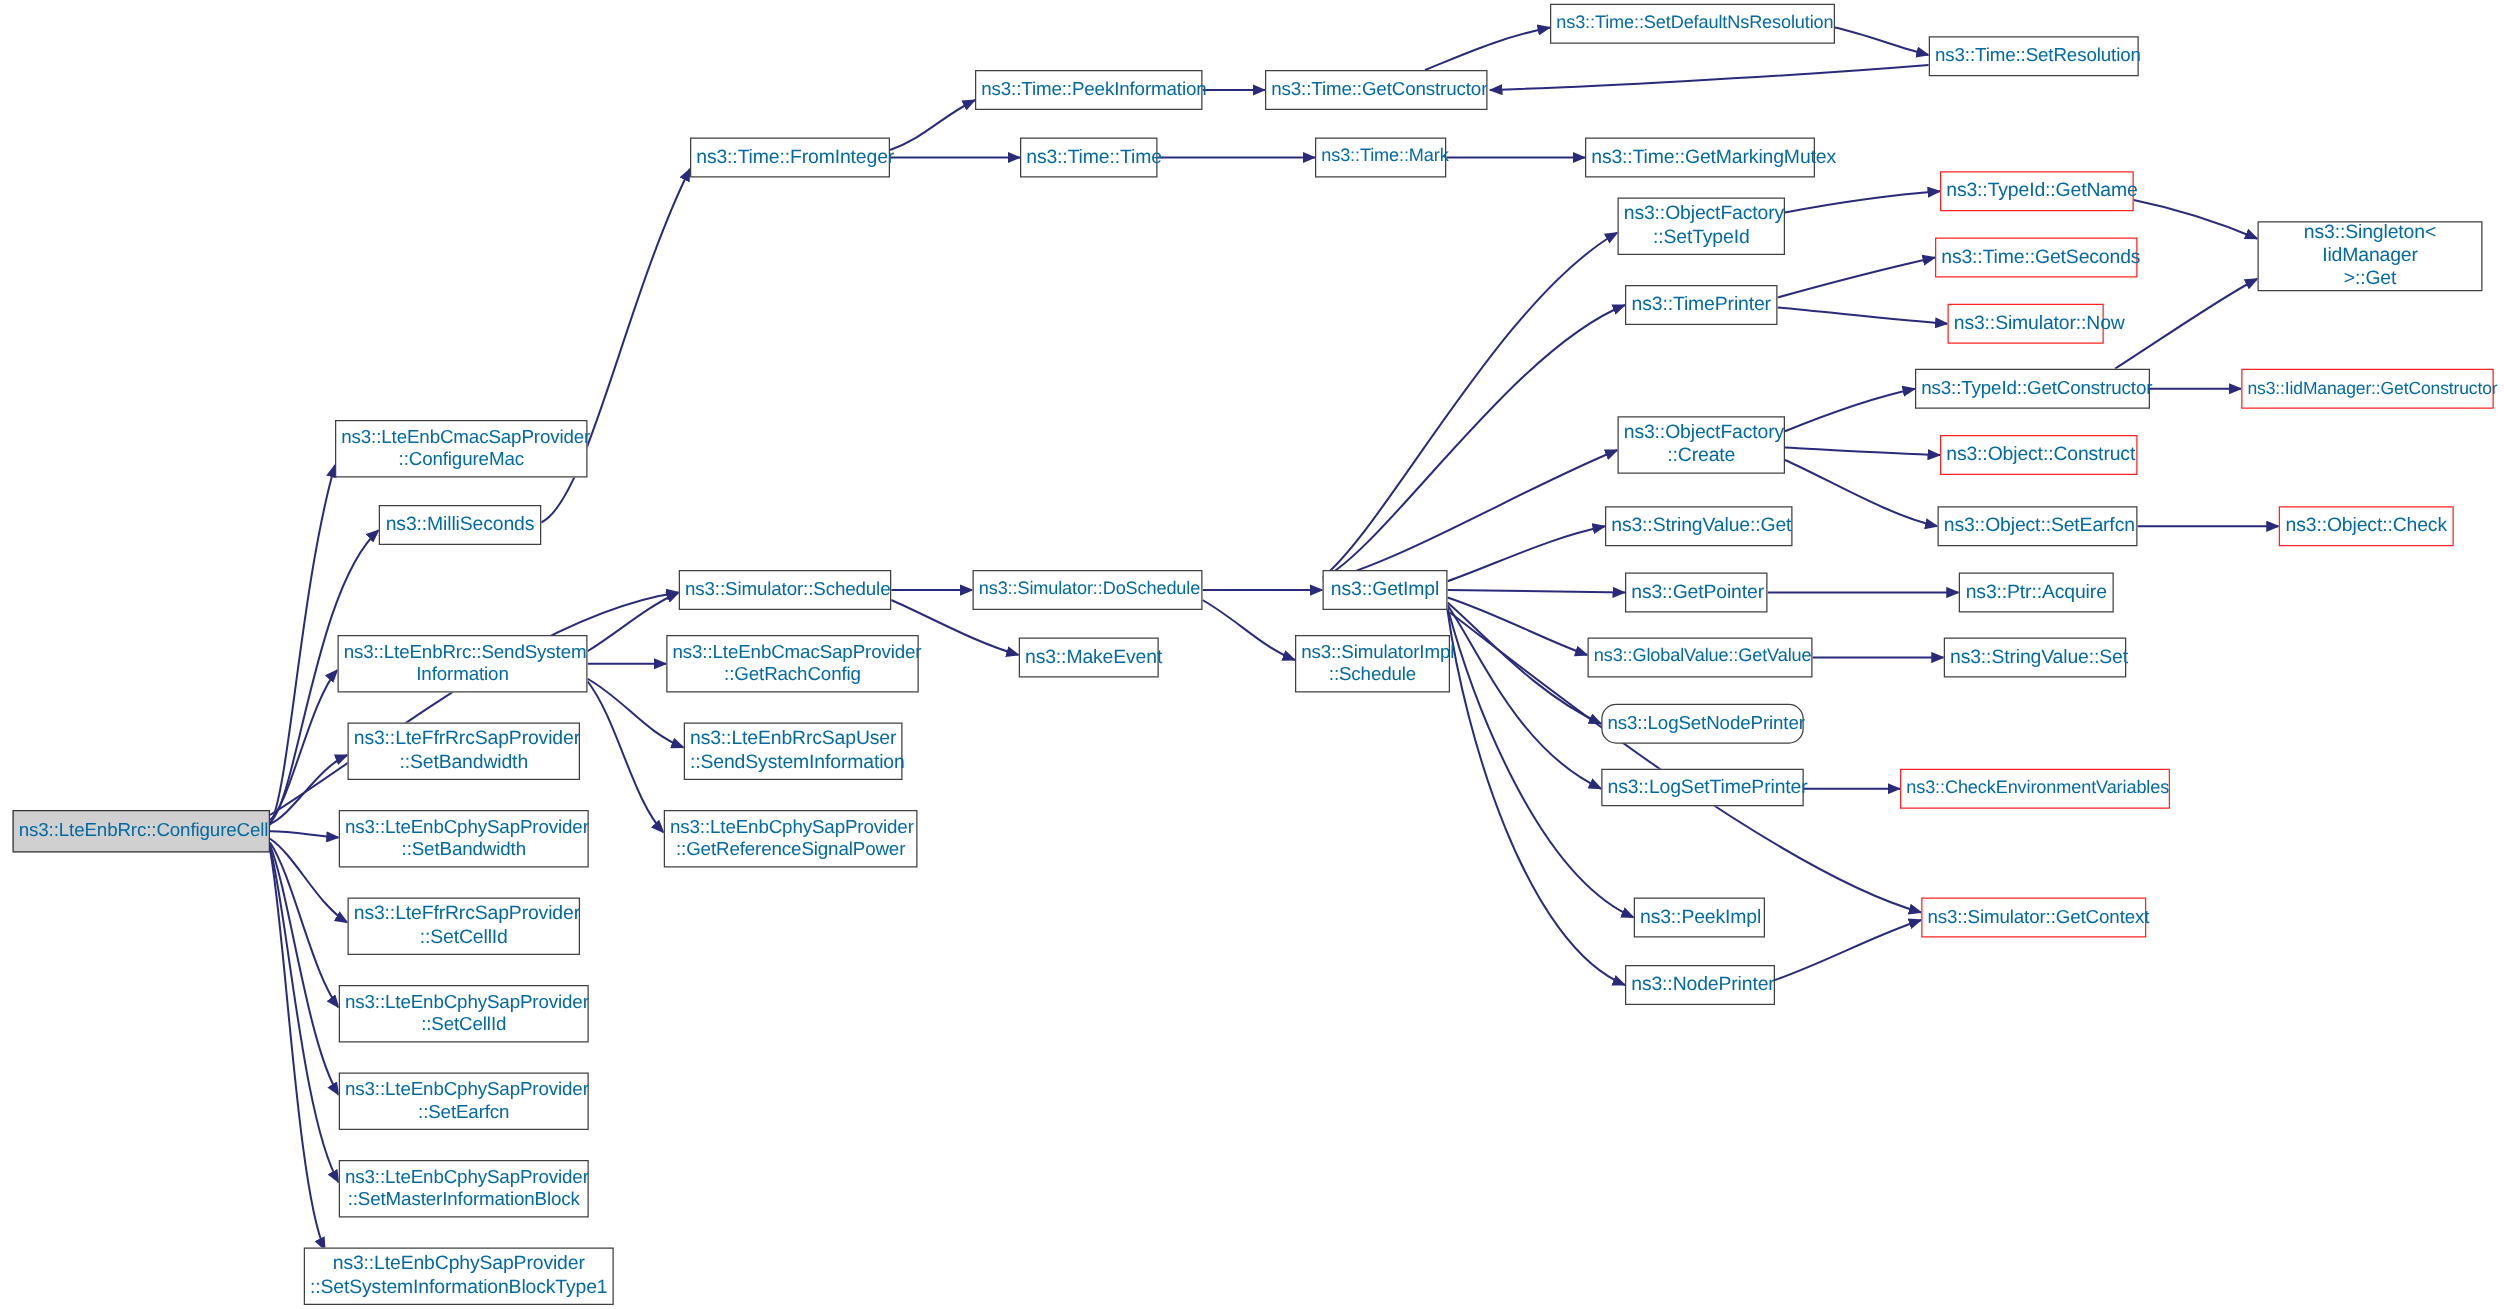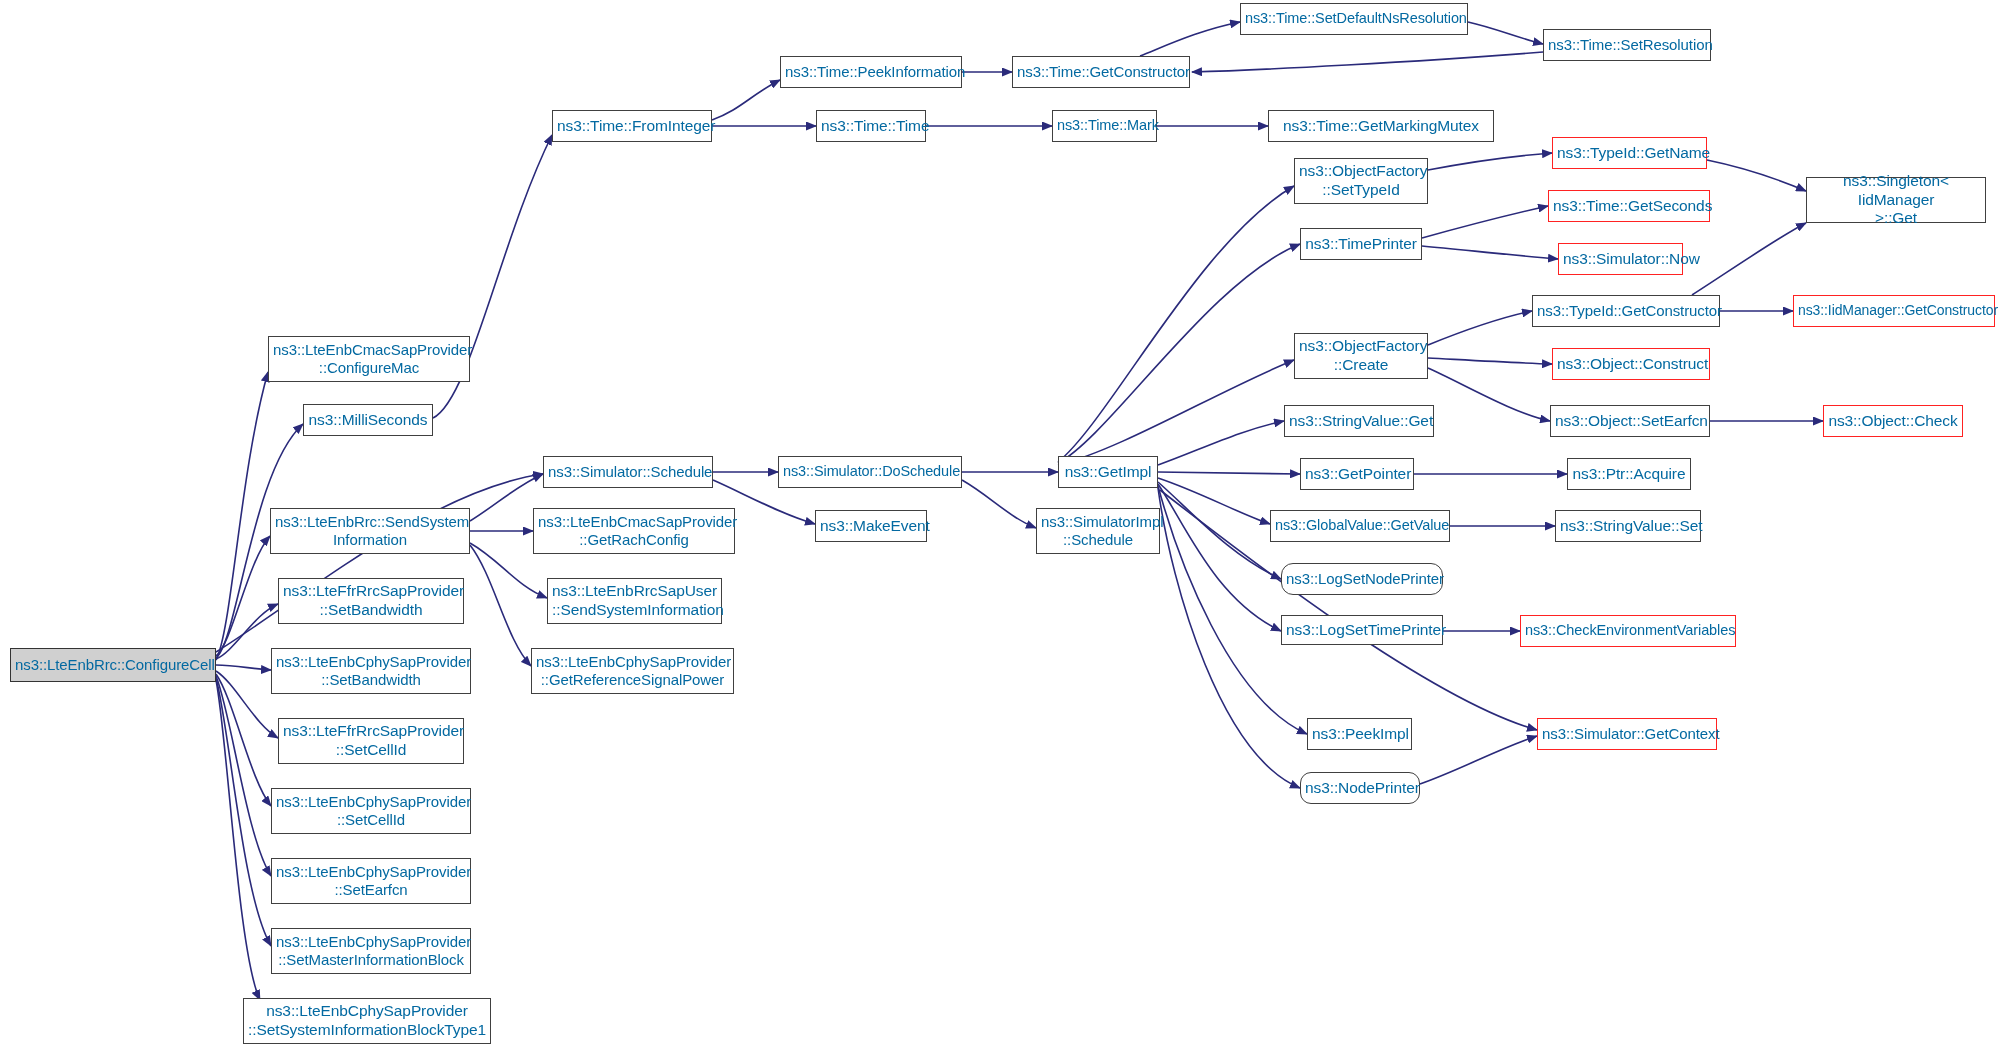--- a/index.html
+++ b/index.html
@@ -138,21 +138,21 @@
 ::SetMasterInformationBlock</span></div>
       <div class="node" style="left: 243px; top: 998px; width: 248px; height: 46px;"><span class="lbl">ns3::LteEnbCphySapProvider
 ::SetSystemInformationBlockType1</span></div>
       <div class="node" style="left: 552px; top: 110px; width: 160px; height: 32px;"><span class="lbl">ns3::Time::FromInteger</span></div>
       <div class="node" style="left: 780px; top: 56px; width: 182px; height: 32px; font-size: 15px;"><span class="lbl">ns3::Time::PeekInformation</span></div>
       <div class="node" style="left: 816px; top: 110px; width: 110px; height: 32px;"><span class="lbl">ns3::Time::Time</span></div>
       <div class="node" style="left: 1012px; top: 56px; width: 178px; height: 32px; font-size: 15px;"><span class="lbl">ns3::Time::GetConstructor</span></div>
       <div class="node" style="left: 1052px; top: 110px; width: 105px; height: 32px; font-size: 14.5px;"><span class="lbl">ns3::Time::Mark</span></div>
       <div class="node" style="left: 1240px; top: 3px; width: 228px; height: 32px; font-size: 14.5px;"><span class="lbl">ns3::Time::SetDefaultNsResolution</span></div>
       <div class="node" style="left: 1543px; top: 29px; width: 168px; height: 32px; font-size: 15px;"><span class="lbl">ns3::Time::SetResolution</span></div>
-      <div class="node" style="left: 1268px; top: 110px; width: 226px; height: 32px;"><span class="lbl">ns3::Time::GetMarkingMutex</span></div>
+      <div class="node" style="left: 1268px; top: 110px; width: 184px; height: 32px;"><span class="lbl">ns3::Time::GetMarkingMutex</span></div>
       <div class="node" style="left: 543px; top: 456px; width: 170px; height: 32px; font-size: 15px;"><span class="lbl">ns3::Simulator::Schedule</span></div>
       <div class="node" style="left: 533px; top: 508px; width: 202px; height: 46px; font-size: 15px;"><span class="lbl">ns3::LteEnbCmacSapProvider
 ::GetRachConfig</span></div>
       <div class="node" style="left: 547px; top: 578px; width: 175px; height: 46px;"><span class="lbl">ns3::LteEnbRrcSapUser
 ::SendSystemInformation</span></div>
       <div class="node" style="left: 531px; top: 648px; width: 203px; height: 46px; font-size: 15px;"><span class="lbl">ns3::LteEnbCphySapProvider
 ::GetReferenceSignalPower</span></div>
       <div class="node" style="left: 778px; top: 456px; width: 184px; height: 32px; font-size: 14.5px;"><span class="lbl">ns3::Simulator::DoSchedule</span></div>
       <div class="node" style="left: 815px; top: 510px; width: 112px; height: 32px;"><span class="lbl">ns3::MakeEvent</span></div>
       <div class="node" style="left: 1058px; top: 456px; width: 100px; height: 32px;"><span class="lbl">ns3::GetImpl</span></div>
@@ -162,29 +162,29 @@
 ::SetTypeId</span></div>
       <div class="node" style="left: 1300px; top: 228px; width: 122px; height: 32px;"><span class="lbl">ns3::TimePrinter</span></div>
       <div class="node" style="left: 1294px; top: 333px; width: 134px; height: 46px;"><span class="lbl">ns3::ObjectFactory
 ::Create</span></div>
       <div class="node" style="left: 1284px; top: 405px; width: 150px; height: 32px;"><span class="lbl">ns3::StringValue::Get</span></div>
       <div class="node" style="left: 1300px; top: 458px; width: 114px; height: 32px;"><span class="lbl">ns3::GetPointer</span></div>
       <div class="node" style="left: 1270px; top: 510px; width: 180px; height: 32px; font-size: 14.5px;"><span class="lbl">ns3::GlobalValue::GetValue</span></div>
       <div class="node" style="left: 1281px; top: 563px; width: 162px; height: 32px; font-size: 15px; border-radius: 12px;"><span class="lbl">ns3::LogSetNodePrinter</span></div>
       <div class="node" style="left: 1281px; top: 615px; width: 162px; height: 30px;"><span class="lbl">ns3::LogSetTimePrinter</span></div>
       <div class="node" style="left: 1307px; top: 718px; width: 105px; height: 32px;"><span class="lbl">ns3::PeekImpl</span></div>
-      <div class="node" style="left: 1300px; top: 772px; width: 120px; height: 32px; border-radius: 11px;"><span class="lbl">ns3::NodePrinter</span></div>
+      <div class="node" style="left: 1300px; top: 772px; width: 120px; height: 32px;"><span class="lbl">ns3::NodePrinter</span></div>
       <div class="node red" style="left: 1552px; top: 137px; width: 155px; height: 32px;"><span class="lbl">ns3::TypeId::GetName</span></div>
       <div class="node red" style="left: 1548px; top: 190px; width: 162px; height: 32px;"><span class="lbl">ns3::Time::GetSeconds</span></div>
       <div class="node red" style="left: 1558px; top: 243px; width: 125px; height: 32px;"><span class="lbl">ns3::Simulator::Now</span></div>
       <div class="node" style="left: 1532px; top: 295px; width: 188px; height: 32px; font-size: 15px;"><span class="lbl">ns3::TypeId::GetConstructor</span></div>
       <div class="node red" style="left: 1552px; top: 348px; width: 158px; height: 32px;"><span class="lbl">ns3::Object::Construct</span></div>
       <div class="node" style="left: 1550px; top: 405px; width: 160px; height: 32px;"><span class="lbl">ns3::Object::SetEarfcn</span></div>
       <div class="node" style="left: 1567px; top: 458px; width: 124px; height: 32px;"><span class="lbl">ns3::Ptr::Acquire</span></div>
       <div class="node" style="left: 1555px; top: 510px; width: 146px; height: 32px;"><span class="lbl">ns3::StringValue::Set</span></div>
       <div class="node red" style="left: 1520px; top: 615px; width: 216px; height: 32px; font-size: 14.5px;"><span class="lbl">ns3::CheckEnvironmentVariables</span></div>
-      <div class="node" style="left: 1806px; top: 177px; width: 180px; height: 46px;"><span class="lbl">ns3::Singleton&lt; IidManager
+      <div class="node" style="left: 1806px; top: 177px; width: 180px; height: 56px;"><span class="lbl">ns3::Singleton&lt; IidManager
 &gt;::Get</span></div>
       <div class="node red" style="left: 1793px; top: 295px; width: 202px; height: 32px; font-size: 14px;"><span class="lbl">ns3::IidManager::GetConstructor</span></div>
       <div class="node red" style="left: 1823px; top: 405px; width: 140px; height: 32px;"><span class="lbl">ns3::Object::Check</span></div>
       <div class="node red" style="left: 1537px; top: 718px; width: 180px; height: 32px; font-size: 15px;"><span class="lbl">ns3::Simulator::GetContext</span></div>
     </div>
 </div>
 
 </body></html>

